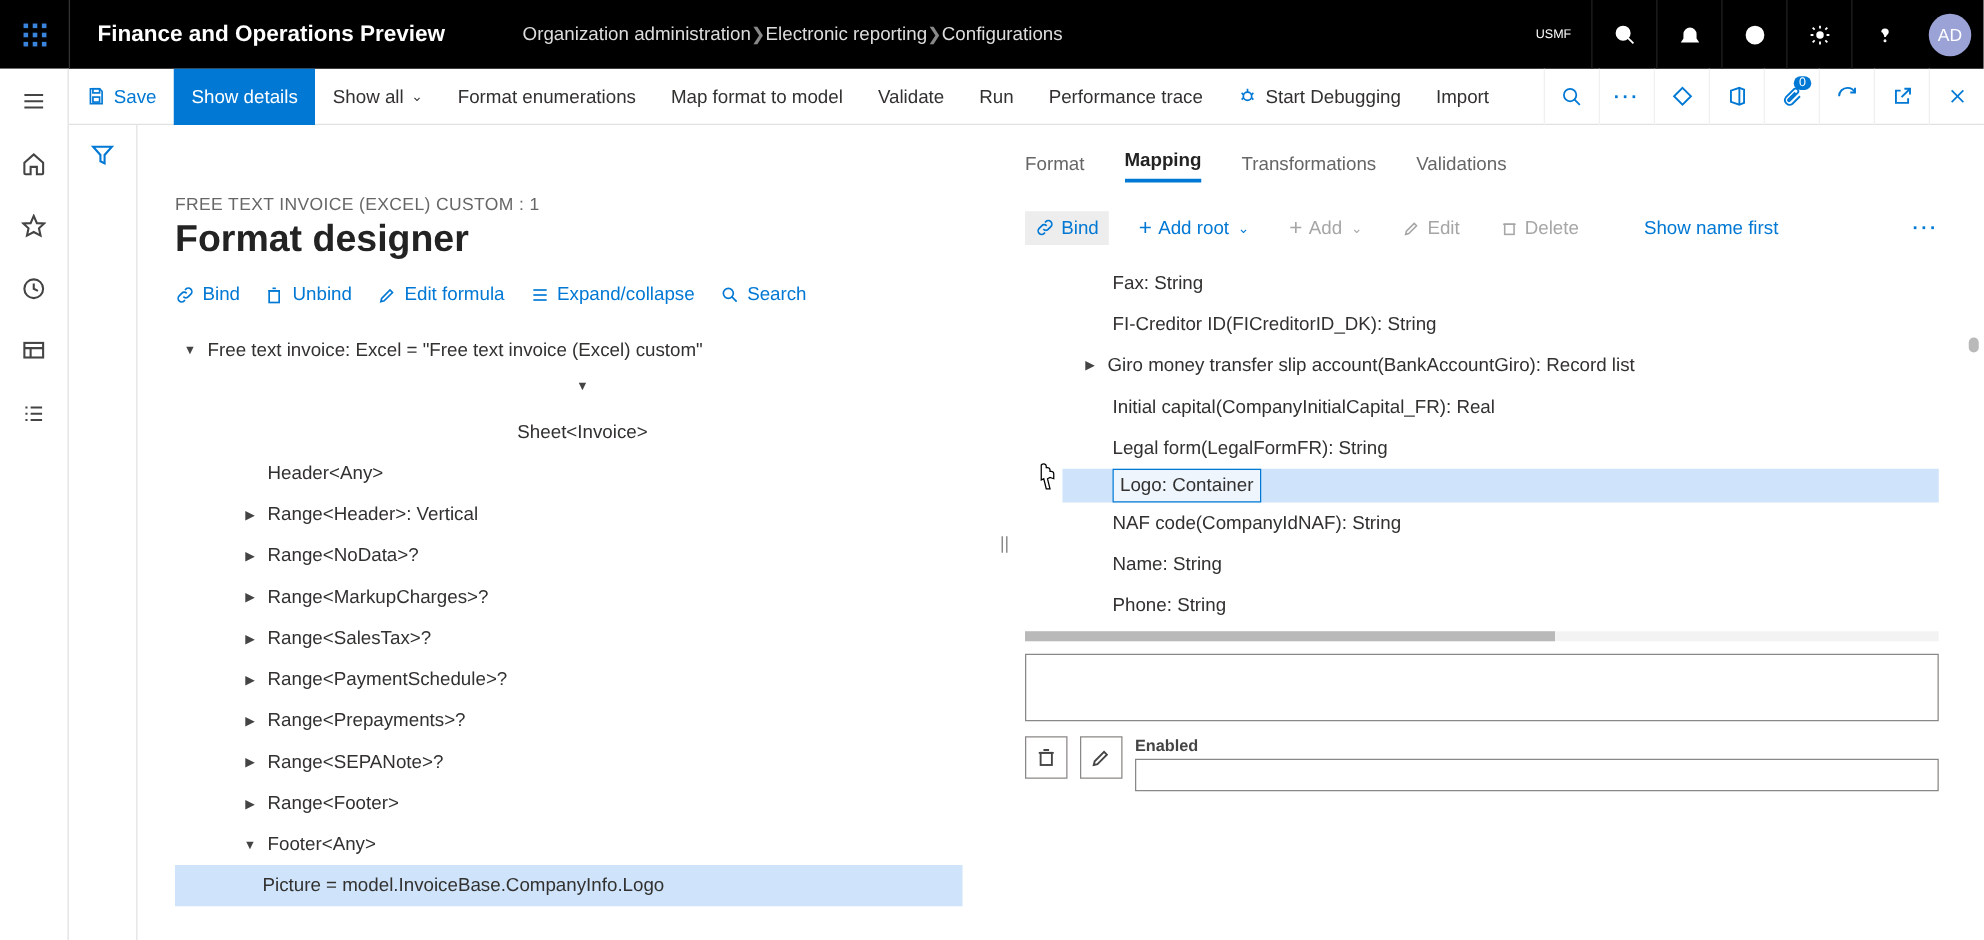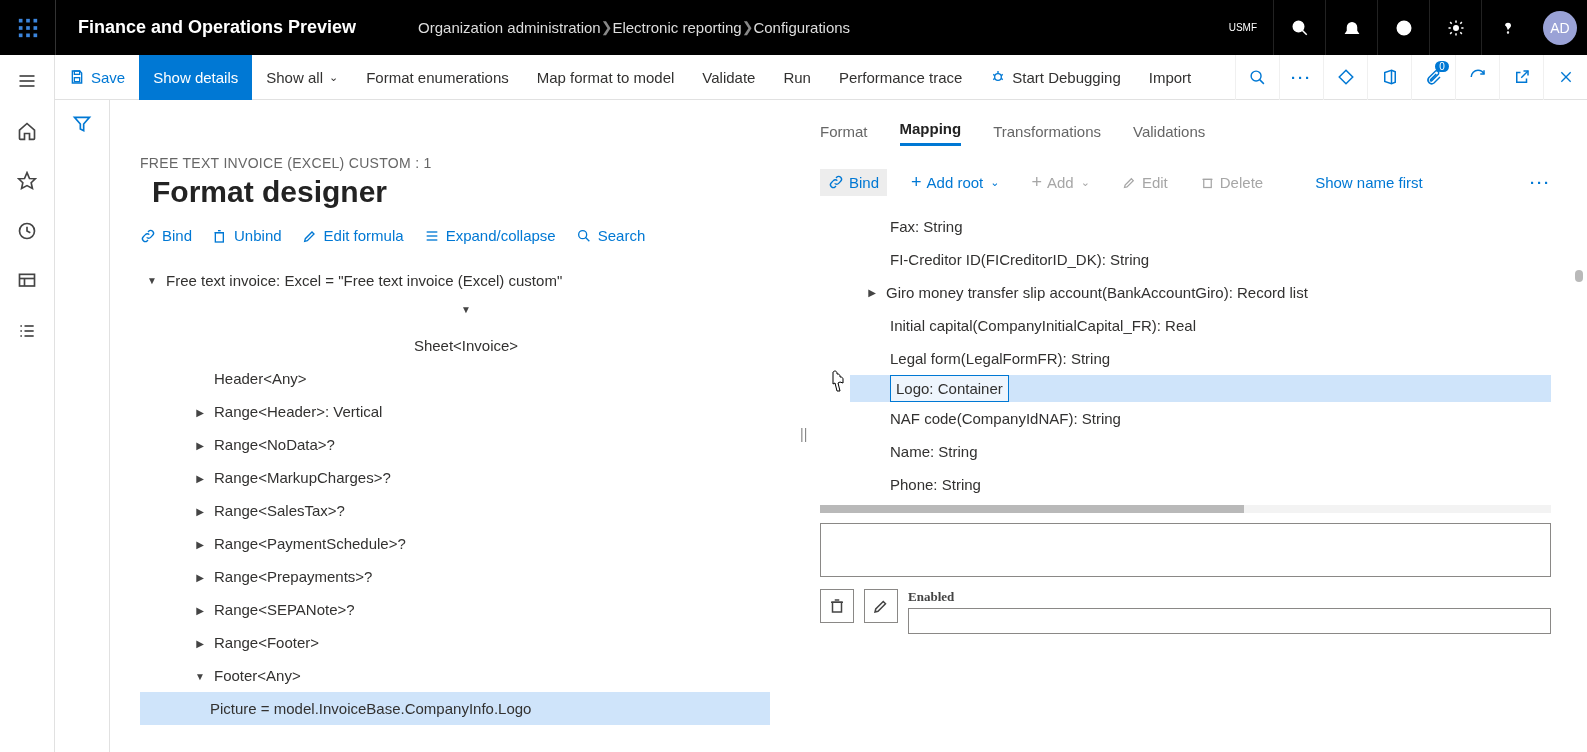--- a/index.html
+++ b/index.html
@@ -37,21 +37,21 @@
   
   .filter-strip { position: absolute; top: 100px; left: 55px; width: 55px; height: calc(100% - 100px); border-right: 1px solid #e1e1e1; display: flex; justify-content: center; padding-top: 14px; }
   .filter-strip svg { stroke: #0078d4; fill: none; width: 20px; height: 20px; cursor: pointer; }
 
   
   .main { position: absolute; top: 100px; left: 110px; right: 0; bottom: 0; display: flex; }
   .left-pane { flex: 0 0 690px; padding: 20px 30px 10px 30px; overflow: hidden; }
   .right-pane { flex: 1; padding: 20px 36px 10px 20px; position: relative; }
 
   .crumb-line { font-size: 14px; color: #666; letter-spacing: 0.3px; text-transform: uppercase; margin-bottom: 4px; margin-top: 35px; }
-  .page-title { font-size: 30px; font-weight: 600; color: #232323; margin-bottom: 18px; margin-left: 12px; }
+  .page-title { font-size: 30px; font-weight: 600; color: #232323; margin-bottom: 18px; }
 
   .left-toolbar { display: flex; gap: 20px; align-items: center; margin-bottom: 20px; font-size: 15px; }
   .left-toolbar .tb { display: flex; align-items: center; gap: 6px; color: #0078d4; cursor: pointer; }
   .left-toolbar .tb svg { width: 16px; height: 16px; stroke: #0078d4; fill: none; }
 
   
   .tree { font-size: 15px; line-height: 2.2; }
   .tree-row { display: flex; align-items: center; gap: 8px; white-space: nowrap; }
   .tree-row.selected { background: #cfe4fa; }
   .tri { width: 12px; text-align: center; cursor: pointer; font-size: 11px; color: #444; }
@@ -82,21 +82,21 @@
   .source-row.selected-row { background: #cfe4fa; margin-left: -40px; padding-left: 40px; }
   .source-row .selected-cell { display: inline-block; border: 1px solid #0078d4; background: #eef5fd; padding: 2px 5px; line-height: 1.4; }
 
   .hscroll { height: 8px; background: #f3f3f3; margin: 4px 0 10px 0; position: relative; }
   .hscroll .thumb { position: absolute; left: 0; width: 58%; height: 100%; background: #b9b9b9; }
 
   .bottom-input { width: 100%; height: 54px; border: 1px solid #8a8886; background: #fff; margin-bottom: 12px; }
   .bottom-row { display: flex; align-items: flex-start; gap: 10px; }
   .sq-btn { width: 34px; height: 34px; border: 1px solid #8a8886; display: flex; align-items: center; justify-content: center; cursor: pointer; background: #fff; }
   .enabled-group { flex: 1; }
-  .enabled-label { font-size: 13px; font-weight: 600; color: #444; margin-bottom: 3px; font-family: Liberation Serif, serif; }
+  .enabled-label { font-size: 13px; font-weight: 600; color: #444; margin-bottom: 3px; }
   .enabled-input { width: 100%; height: 26px; border: 1px solid #8a8886; }
 
   .cursor-hand { position: absolute; top: 270px; left: 25px; font-size: 22px; pointer-events: none; }
 
   .splitter { position: absolute; left: 690px; top: 50%; color: #888; font-size: 14px; user-select: none; }
 
   .right-vscroll { position: absolute; right: 4px; top: 170px; width: 8px; height: 12px; background: #b9b9b9; border-radius: 4px; }
 </style>
 </head>
 <body>

